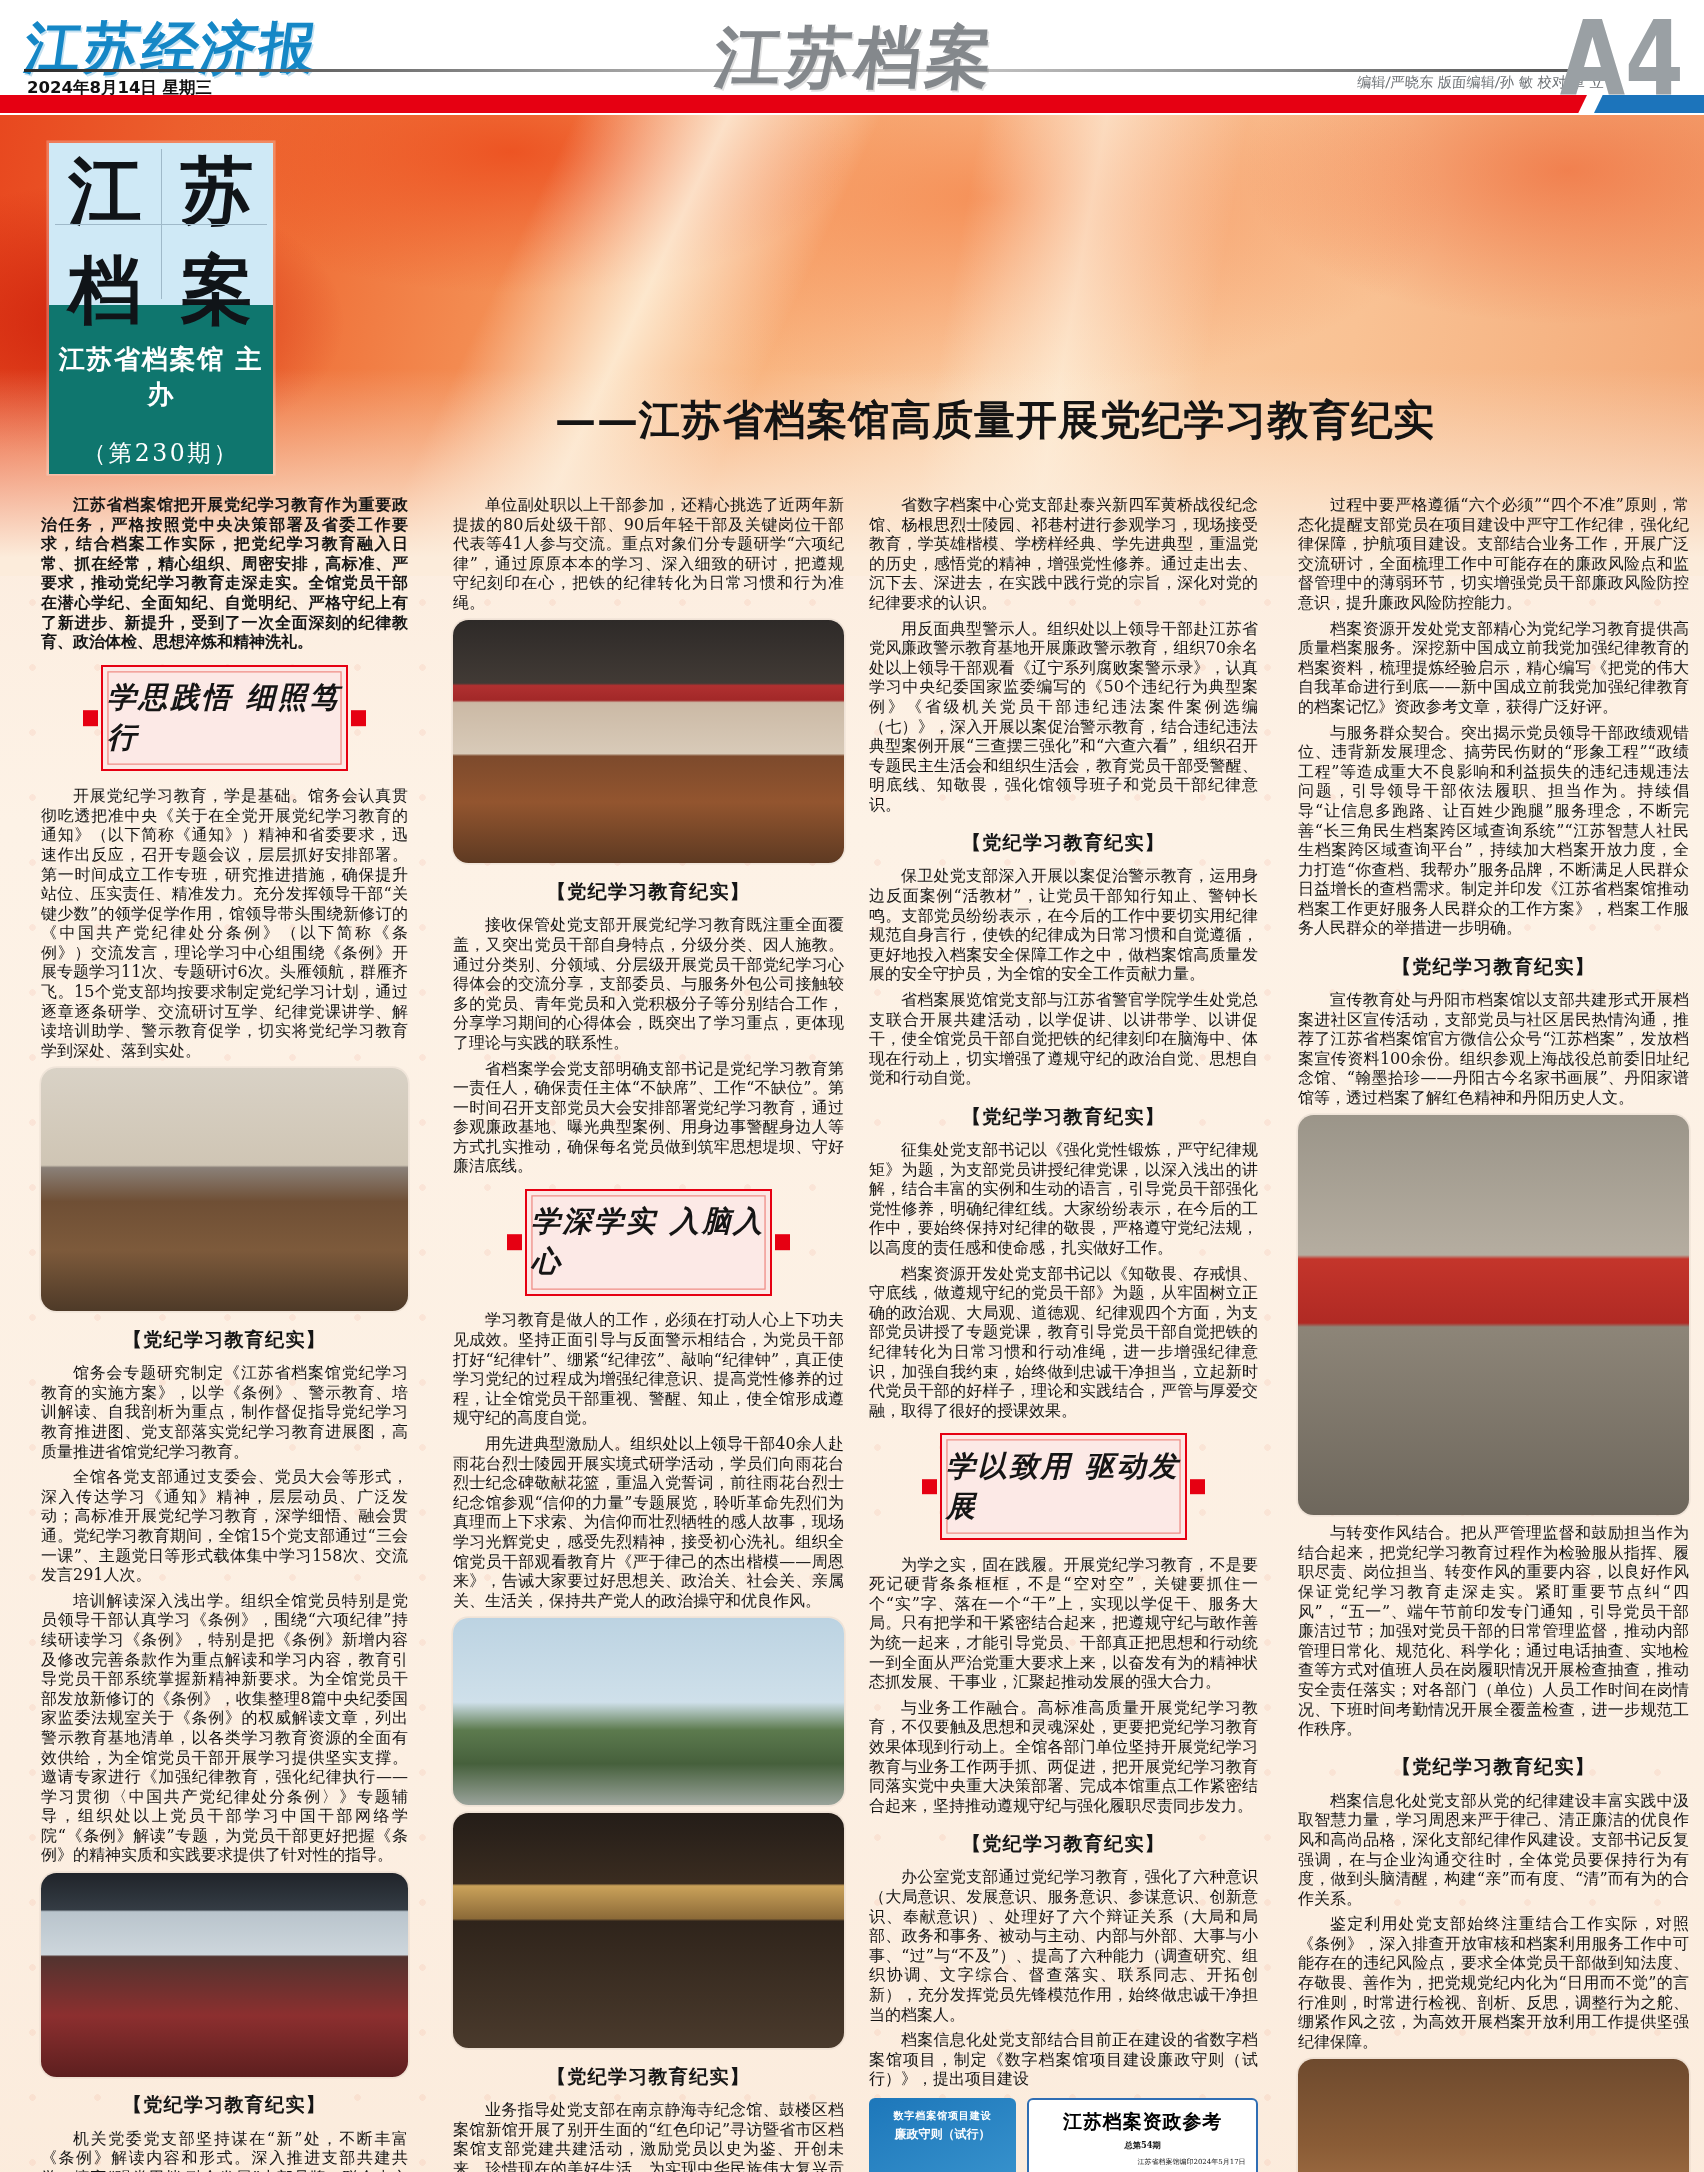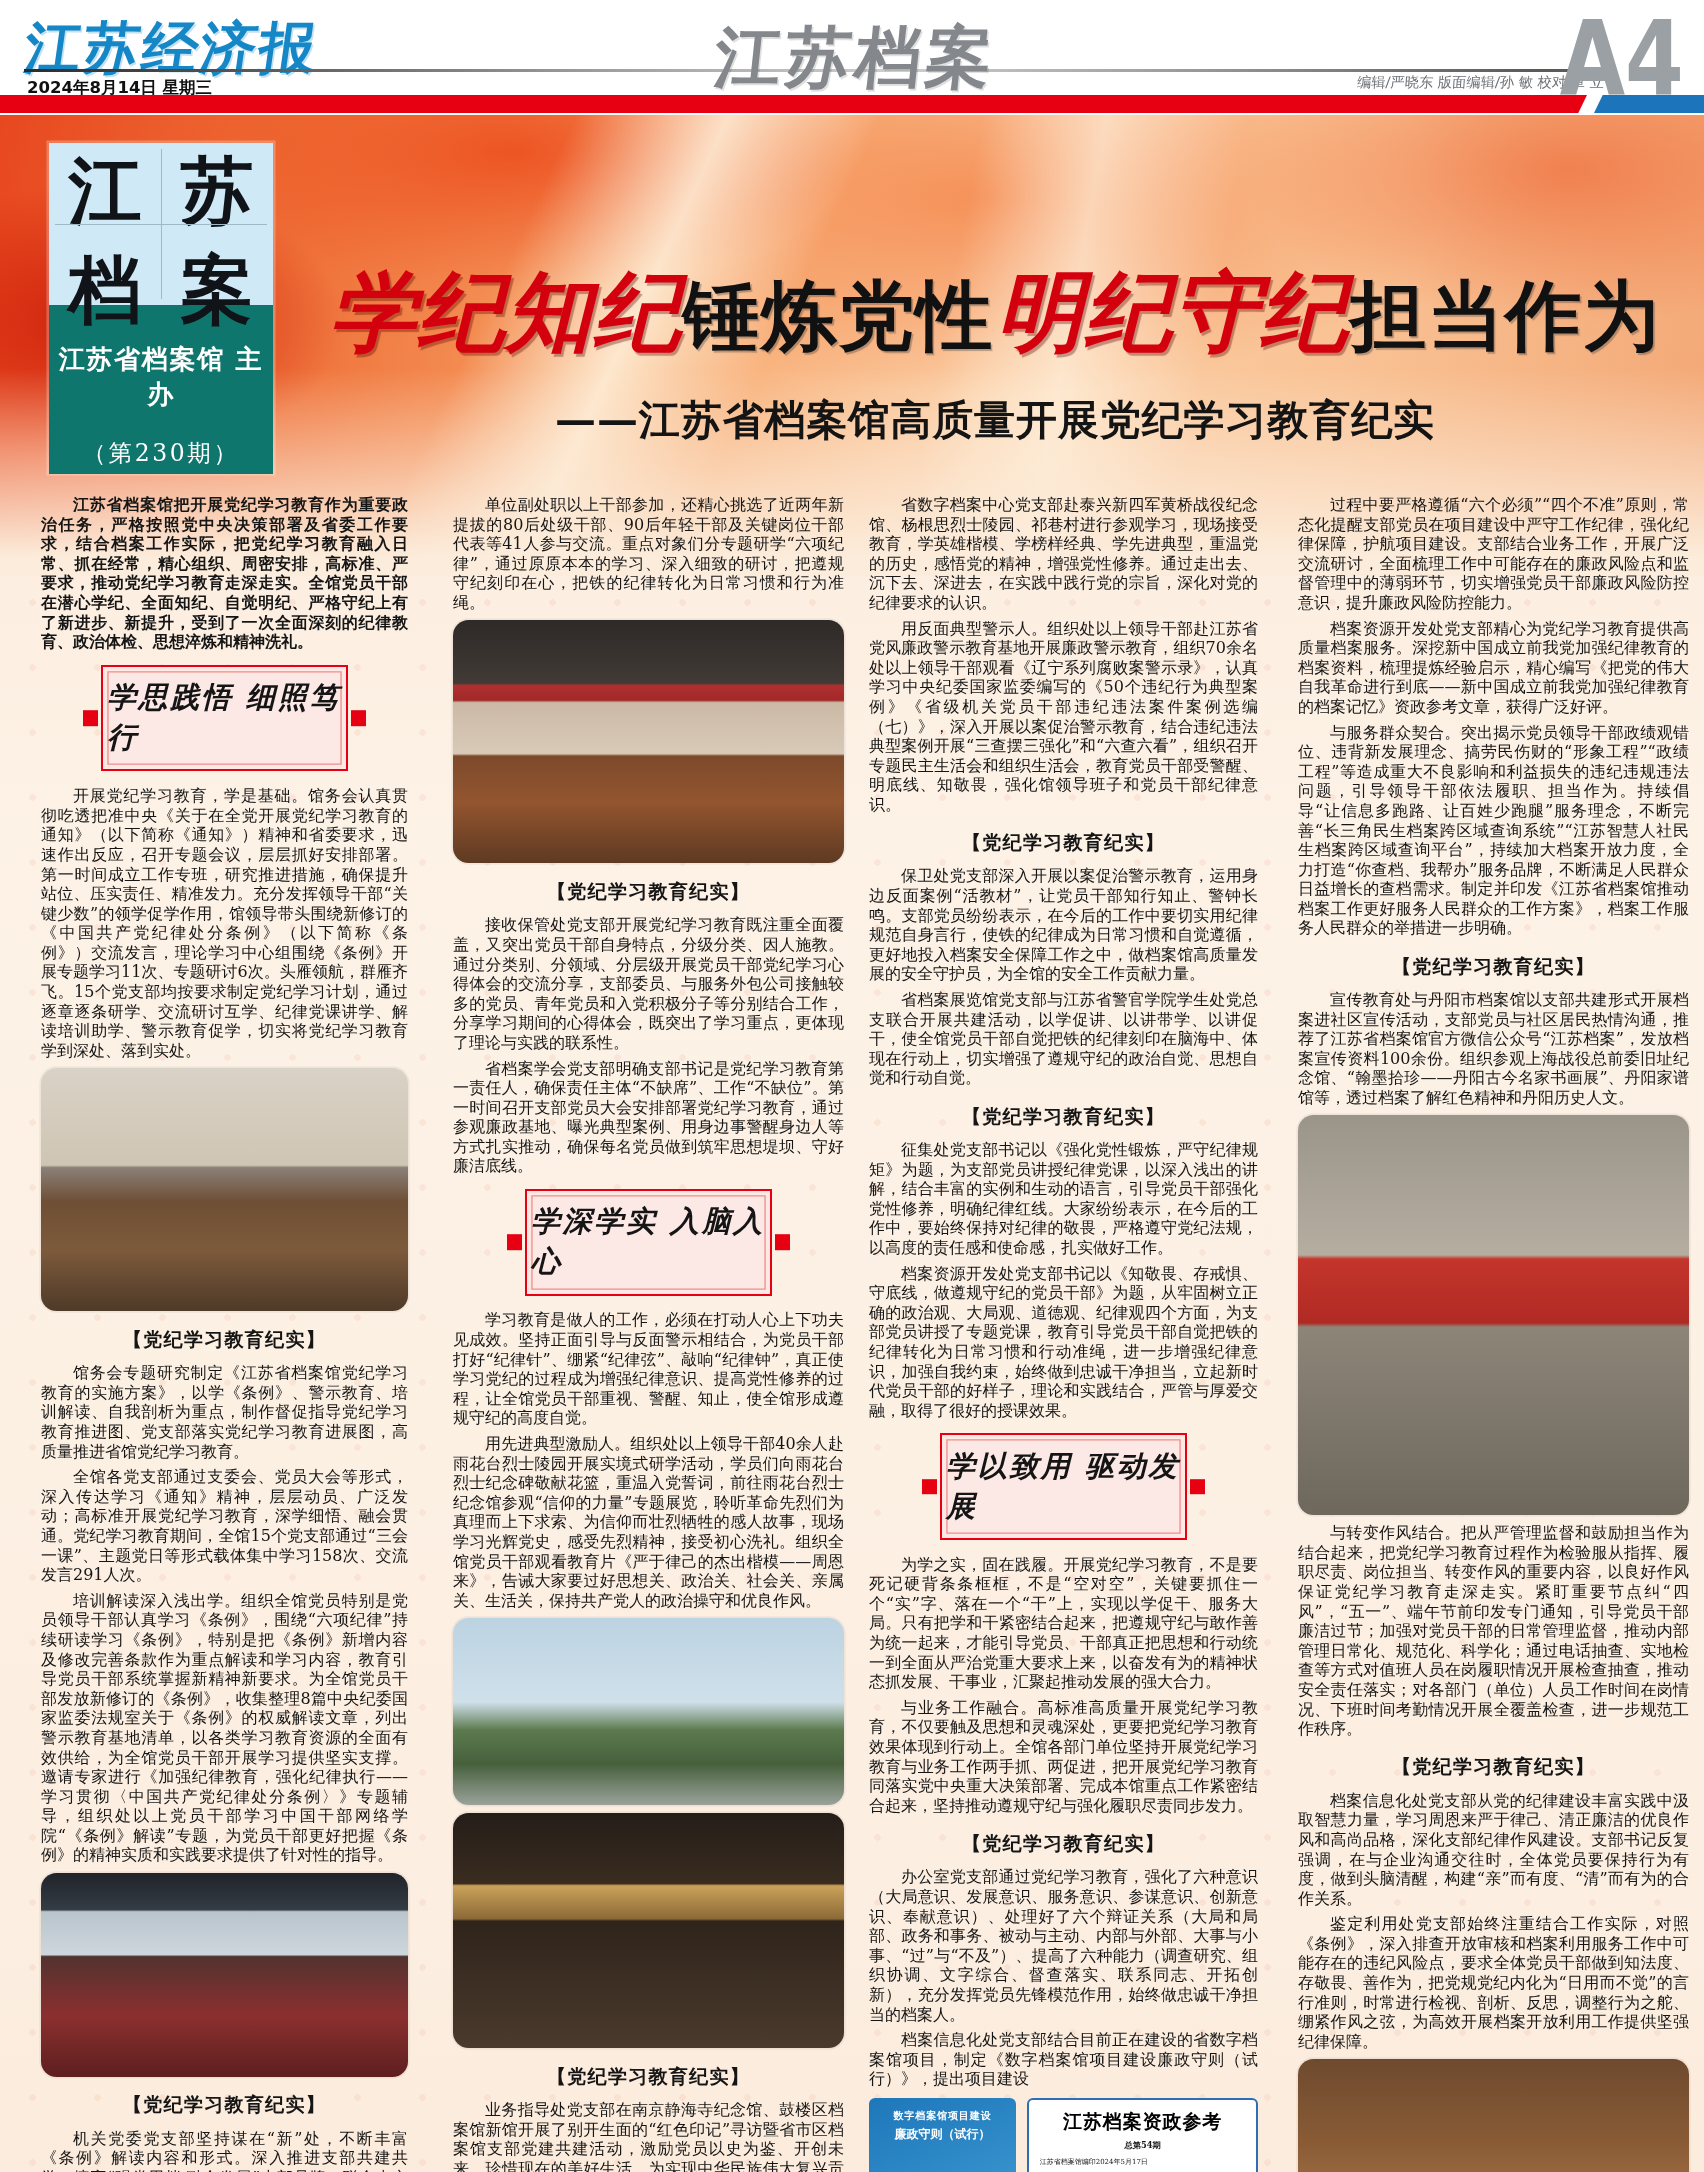--- a/index.html
+++ b/index.html
@@ -106,21 +106,21 @@
   .certs{display:flex;gap:11.3px;margin-top:8.7px;align-items:stretch;height:261px;}
   .cert-blue{width:147px;border-radius:6px;background:linear-gradient(155deg,#1d77ba,#3f9ad2 60%,#2f86c2);
       color:#fff;padding:11.3px 8.7px;box-sizing:border-box;text-align:center;
       font-family:"DejaVu Sans","Liberation Sans",sans-serif;}
   .cert-blue .t1{font-size:10px;font-weight:800;letter-spacing:0.9px;}
   .cert-blue .t2{font-size:12px;font-weight:700;margin-top:3.5px;}
   .cert-white{flex:1;border:2.2px solid #2f6eb4;border-radius:6px;background:#fff;
       padding:9.6px 10.4px;box-sizing:border-box;text-align:center;overflow:hidden;}
   .cw-mast{color:#000000;font-size:19px;font-weight:900;letter-spacing:0.9px;}
   .cw-issue{font-size:8.3px;font-weight:700;margin-top:5.2px;}
-  .cw-row{display:flex;justify-content:flex-start;font-size:7px;margin-top:6px;}
+  .cw-row{display:flex;justify-content:flex-end;font-size:7px;margin-top:6px;}
   .cw-rule{height:1.3px;background:#d20a0a;margin:4.3px 0 7px;}
 </style>
 </head>
 <body>
 
 <div class="page">
 
   <div class="header">
     <div class="masthead">江苏经济报</div>
     <div class="hairline"></div>
@@ -141,26 +141,20 @@
       <span>苏</span>
       <span>档</span>
       <span>案</span>
     </div>
     <div class="brand-band">
       <div class="brand-org">江苏省档案馆  主办</div>
       <div class="brand-issue">（第230期）</div>
     </div>
   </div>
 
-  <div class="headline">
-    <span class="hl-red">学纪知纪</span>
-    <span class="hl-black">锤炼党性</span>
-    <span class="hl-red">明纪守纪</span>
-    <span class="hl-black">担当作为</span>
-  </div>
   <div class="subhead">——江苏省档案馆高质量开展党纪学习教育纪实</div>
 
   <div class="col" style="left:41px;width:367px;">
     <p class="body intro">江苏省档案馆把开展党纪学习教育作为重要政治任务，严格按照党中央决策部署及省委工作要求，结合档案工作实际，把党纪学习教育融入日常、抓在经常，精心组织、周密安排，高标准、严要求，推动党纪学习教育走深走实。全馆党员干部在潜心学纪、全面知纪、自觉明纪、严格守纪上有了新进步、新提升，受到了一次全面深刻的纪律教育、政治体检、思想淬炼和精神洗礼。</p>
     <div class="sec-box"><span>学思践悟  细照笃行</span></div>
     <p class="body">开展党纪学习教育，学是基础。馆务会认真贯彻吃透把准中央《关于在全党开展党纪学习教育的通知》（以下简称《通知》）精神和省委要求，迅速作出反应，召开专题会议，层层抓好安排部署。第一时间成立工作专班，研究推进措施，确保提升站位、压实责任、精准发力。充分发挥领导干部“关键少数”的领学促学作用，馆领导带头围绕新修订的《中国共产党纪律处分条例》（以下简称《条例》）交流发言，理论学习中心组围绕《条例》开展专题学习11次、专题研讨6次。头雁领航，群雁齐飞。15个党支部均按要求制定党纪学习计划，通过逐章逐条研学、交流研讨互学、纪律党课讲学、解读培训助学、警示教育促学，切实将党纪学习教育学到深处、落到实处。</p>
     <div class="photo ph-conf" style="height:243px;"></div>
     <div class="lbl">【党纪学习教育纪实】</div>
     <p class="body">馆务会专题研究制定《江苏省档案馆党纪学习教育的实施方案》，以学《条例》、警示教育、培训解读、自我剖析为重点，制作督促指导党纪学习教育推进图、党支部落实党纪学习教育进展图，高质量推进省馆党纪学习教育。</p>
     <p class="body">全馆各党支部通过支委会、党员大会等形式，深入传达学习《通知》精神，层层动员、广泛发动；高标准开展党纪学习教育，深学细悟、融会贯通。党纪学习教育期间，全馆15个党支部通过“三会一课”、主题党日等形式载体集中学习158次、交流发言291人次。</p>

